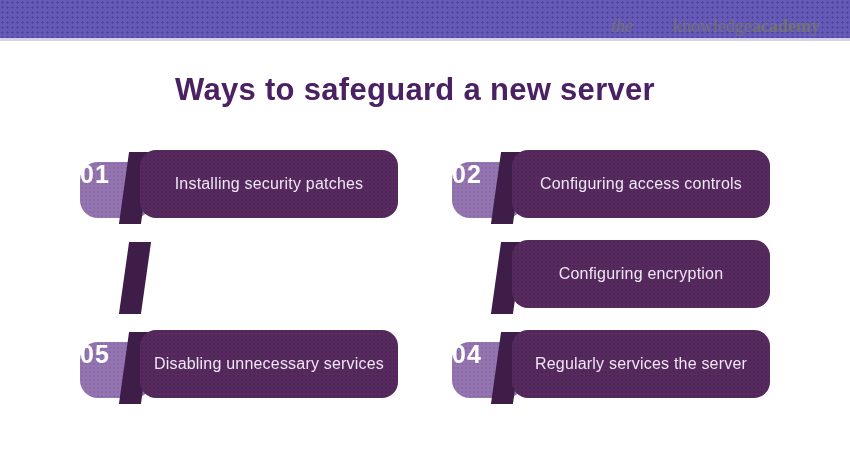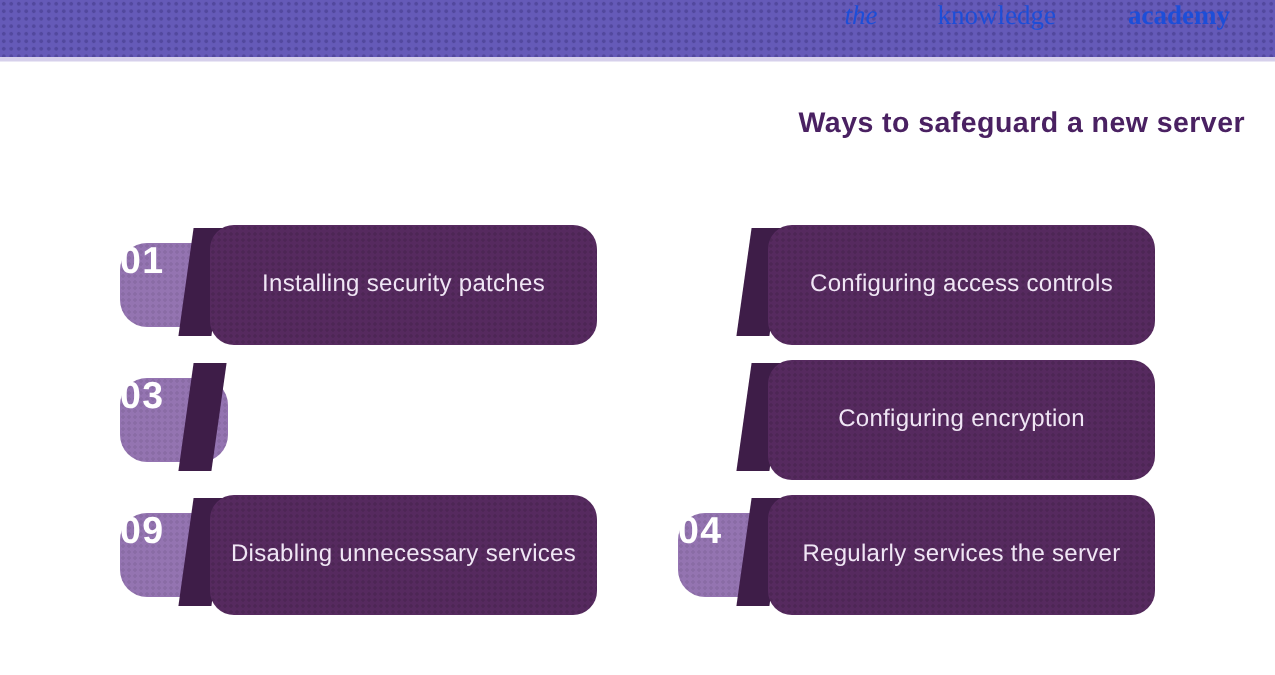--- a/index.html
+++ b/index.html
@@ -19,33 +19,33 @@
     background-color: #655ab8;
     background-image: radial-gradient(rgba(25,18,80,0.25) 1px, transparent 1.4px);
     background-size: 5px 5px;
   }
   .topbar-divider {
     position: absolute; left: 0; top: 38px; width: 850px; height: 3px;
     background: #d6d0eb;
   }
   .logo {
     position: absolute; right: 30px; top: 0; height: 52px;
-    display: flex; align-items: flex-start;
-    color: #1d4ed8; font-family: "Liberation Serif", serif; font-size: 18px;
+    display: flex; align-items: center;
+    color: #737373; font-family: "Liberation Serif", serif; font-size: 18px;
     white-space: nowrap;
   }
   .lg-the { font-style: italic; font-weight: 400; }
   .lg-knowledge { font-weight: 400; margin-left: 40px; }
-  .lg-academy { font-weight: 700; margin-left: 48px; }
+  .lg-academy { font-weight: 700; }
 
   
   .title {
     position: absolute; top: 72px; left: 0; width: 830px;
-    margin: 0; text-align: right;
-    color: #4a2162; font-size: 19px; font-weight: 700; letter-spacing: 0.3px;
+    margin: 0; text-align: center;
+    color: #4a2162; font-size: 31px; font-weight: 700; letter-spacing: 0.3px;
   }
 
   
   .grid {
     position: absolute; left: 78px; top: 150px;
     display: grid;
     grid-template-columns: 320px 320px;
     column-gap: 52px;
     row-gap: 10px;
     grid-auto-rows: 80px;
@@ -66,21 +66,21 @@
     color: #ffffff; font-size: 25px; font-weight: 700; letter-spacing: 1px;
     line-height: 1;
   }
   .fold {
     position: absolute; left: 46px; top: 2px; width: 22px; height: 72px;
     background: #3e1d48;
     transform: skewX(-8deg);
     z-index: 2;
   }
   .card {
-    position: absolute; left: 62px; top: 0; right: 0; height: 80px;
+    position: absolute; left: 62px; top: 0; right: 0; height: 68px;
     border-radius: 16px;
     background-color: #562a5f;
     background-image: radial-gradient(rgba(0,0,0,0.10) 1px, transparent 1.3px);
     background-size: 4px 4px;
     display: flex; align-items: center; justify-content: center;
     z-index: 3;
   }
   .label { color: #f0e6f5; font-size: 16px; letter-spacing: 0.2px; }
 </style>
 </head>
@@ -105,43 +105,43 @@
       <div class="badge">
         <span class="num">01</span>
       </div>
       <div class="fold"></div>
       <div class="card">
         <span class="label">Installing security patches</span>
       </div>
     </div>
 
     <div class="step">
+      <div class="badge">
+        <span class="num">02</span>
+      </div>
       <div class="fold"></div>
       <div class="card">
         <span class="label">Configuring access controls</span>
       </div>
     </div>
 
     <div class="step">
-      <div class="badge">
-        <span class="num">03</span>
-      </div>
       <div class="fold"></div>
     </div>
 
     <div class="step">
       <div class="fold"></div>
       <div class="card">
         <span class="label">Configuring encryption</span>
       </div>
     </div>
 
     <div class="step">
       <div class="badge">
-        <span class="num">09</span>
+        <span class="num">05</span>
       </div>
       <div class="fold"></div>
       <div class="card">
         <span class="label">Disabling unnecessary services</span>
       </div>
     </div>
 
     <div class="step">
       <div class="badge">
         <span class="num">04</span>

